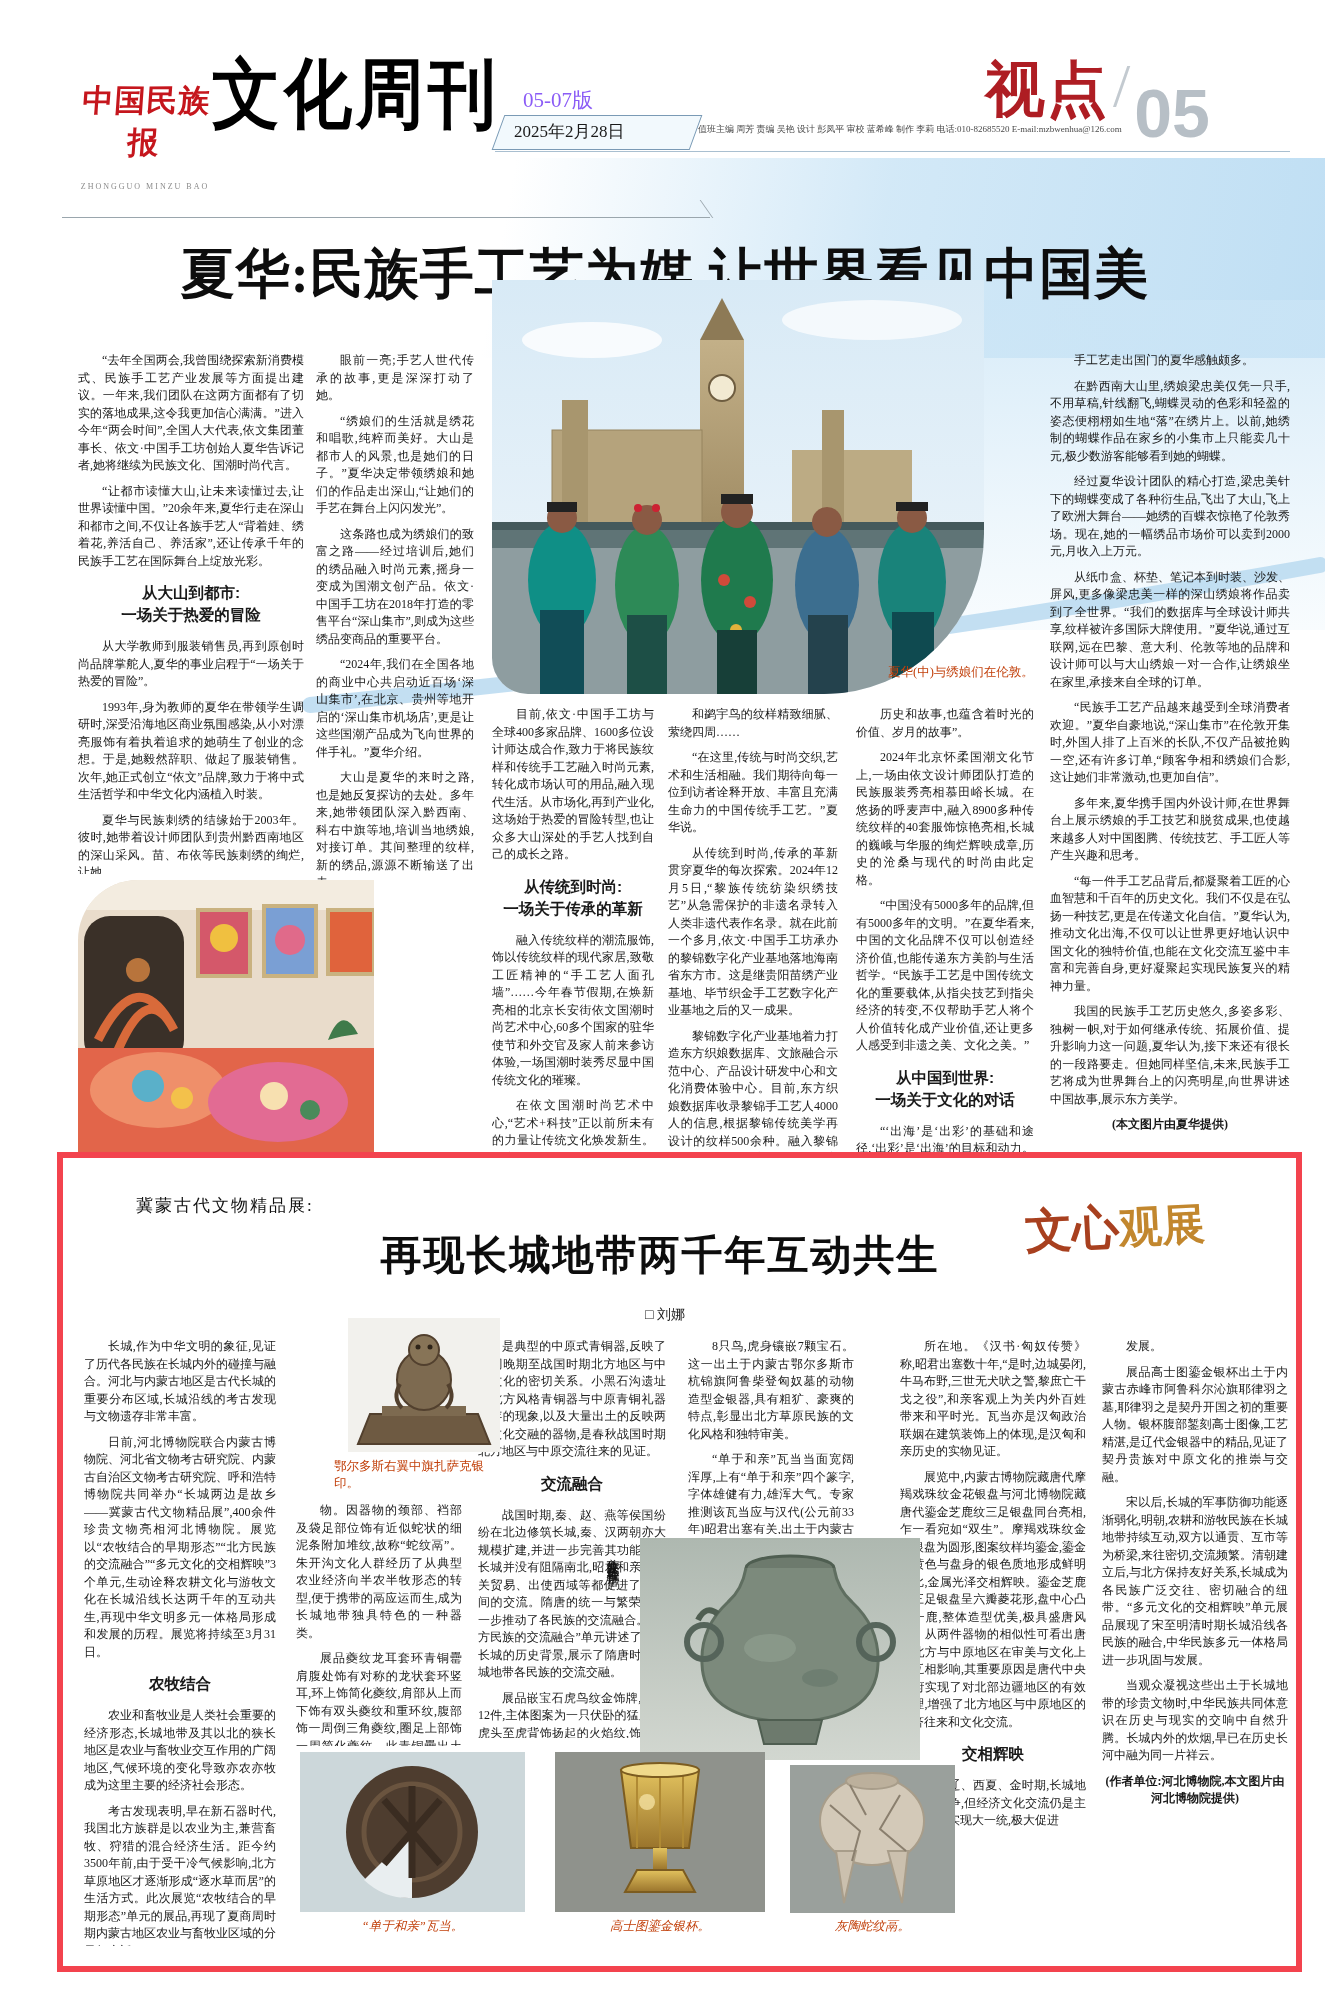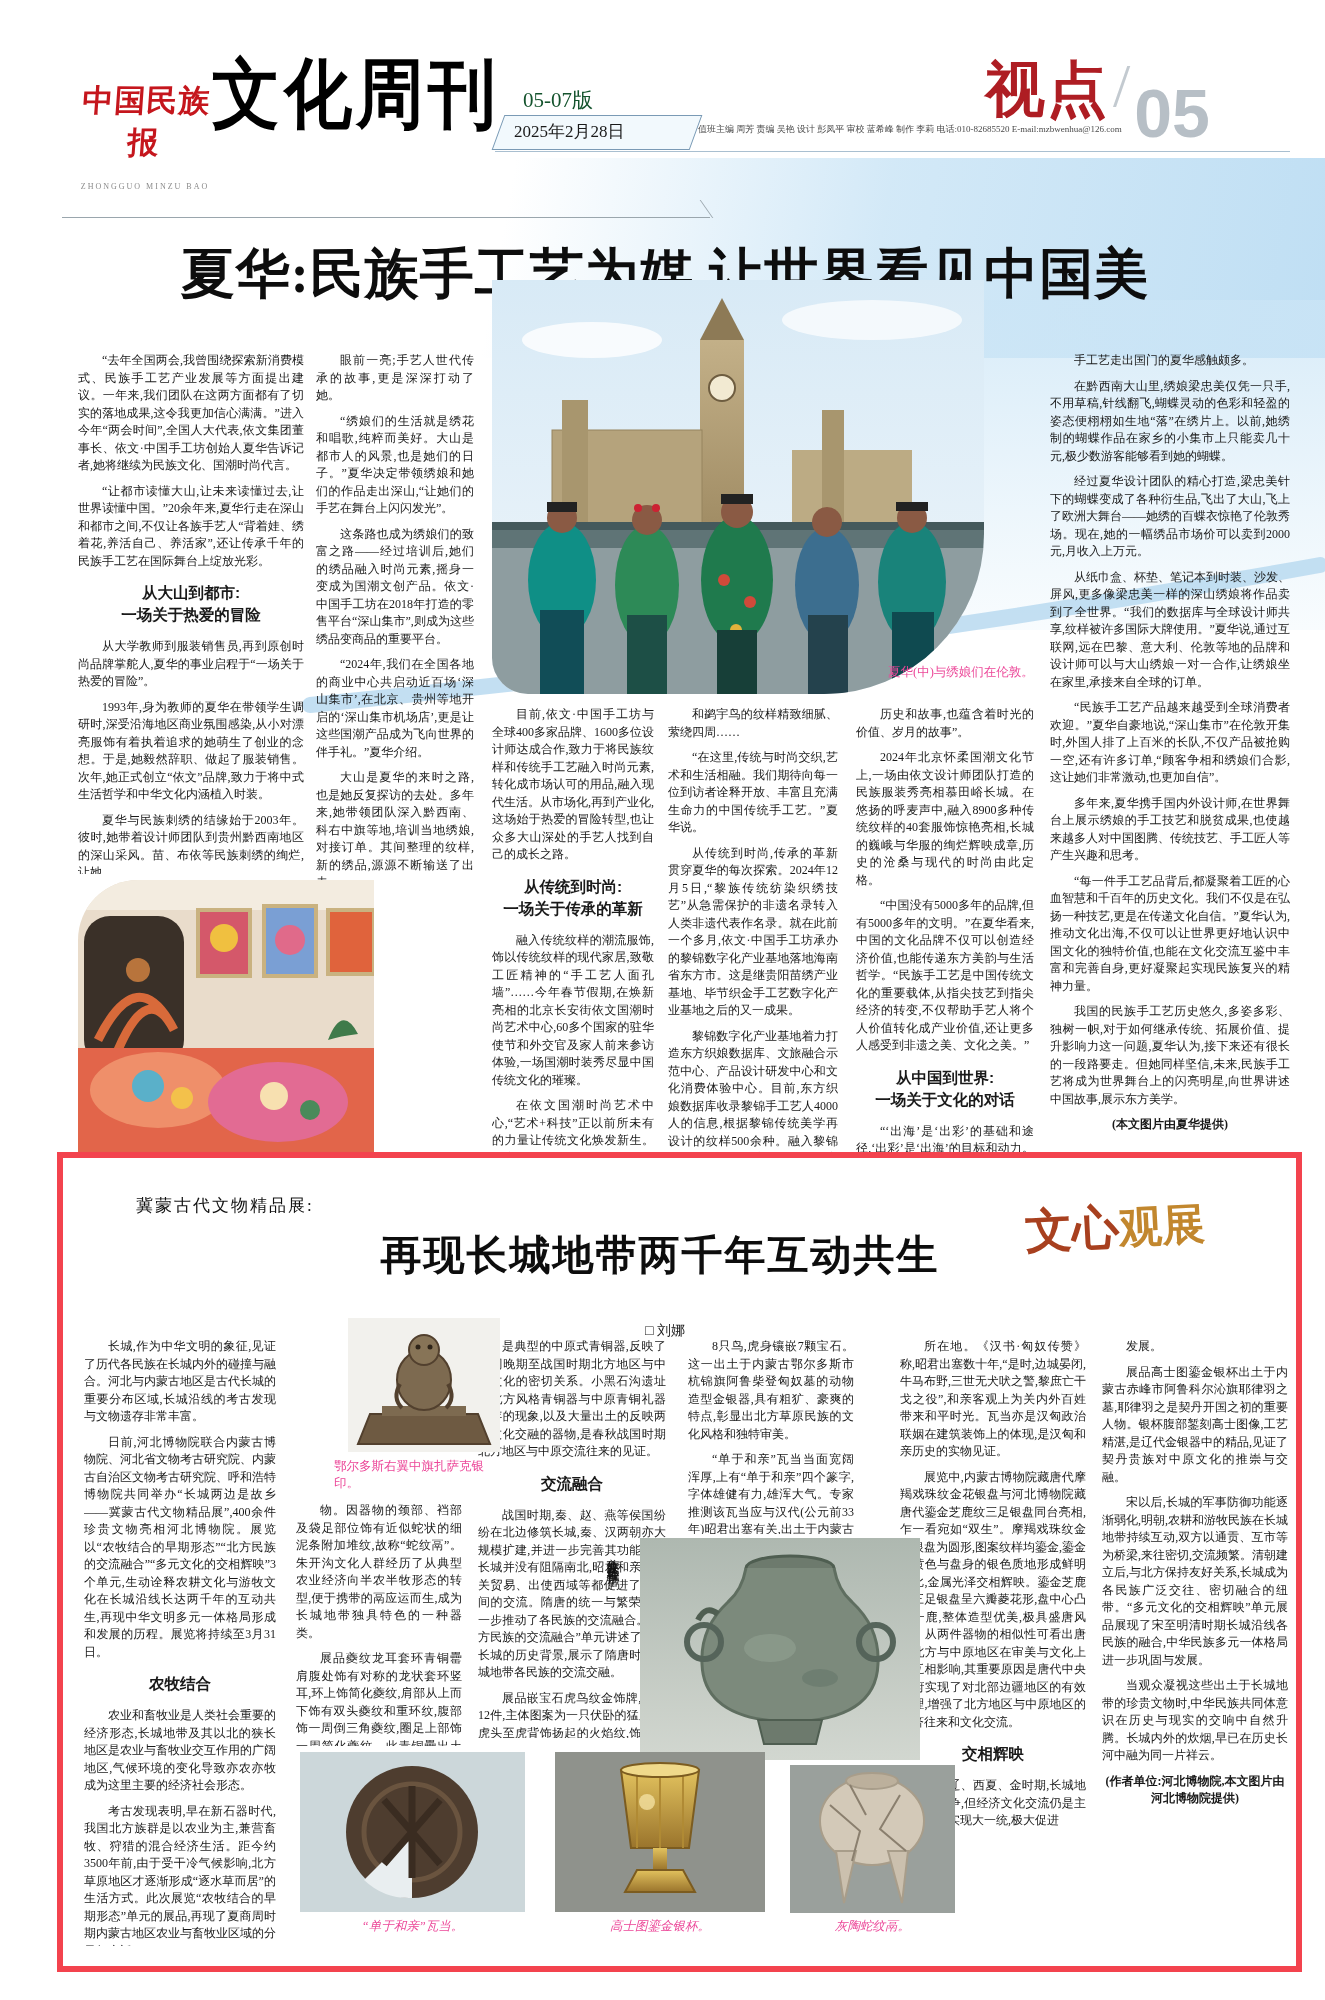--- a/index.html
+++ b/index.html
@@ -6,21 +6,21 @@
   .page{position:relative;width:1325px;height:2000px;background:#ffffff;
         font-family:"Liberation Serif",serif;color:#1a1a1a;overflow:hidden;margin:0 auto;}
   .abs{position:absolute;}
   
   .masthead{left:80px;top:80px;width:130px;text-align:center;}
   .masthead .cn{font-size:31px;font-weight:bold;color:#c5161d;letter-spacing:1px;
       font-family:"Liberation Serif",serif;transform:skewX(-4deg);}
   .masthead .py{font-size:8px;letter-spacing:2px;color:#8a8a8a;margin-top:18px;}
   .weekly{left:212px;top:44px;font-size:68px;font-weight:900;letter-spacing:4px;
       transform:scaleY(1.12);transform-origin:top left;color:#000;}
-  .edition{left:523px;top:86px;font-size:21px;color:#14532d;}
+  .edition{left:523px;top:86px;font-size:21px;color:#8b5cf6;}
   .datebox{left:498px;top:115px;width:196px;height:33px;border:1px solid #7a9ab5;
       background:#f2f9fd;transform:skewX(-20deg);}
   .datetext{left:514px;top:120px;font-size:17px;color:#1a1a1a;}
   .staff{left:698px;top:124px;width:592px;font-size:9px;color:#4a4a4a;line-height:11px;}
   .hline1{left:495px;top:151px;width:795px;height:1px;background:#a9bfd0;}
   .section-mark{left:985px;top:50px;display:flex;align-items:flex-start;text-align:right;}
   .section-mark .vp{font-size:60px;font-weight:900;color:#ae1d23;letter-spacing:2px;}
   .section-mark .slash{font-size:62px;color:#c3cad0;font-weight:200;margin:0 4px;}
   .section-mark .pn{font-size:68px;font-weight:900;color:#b7bfc6;font-family:"Liberation Sans",sans-serif;margin-top:24px;}
   .rule-top{left:62px;top:217px;width:648px;height:1px;background:#9aa6ad;}
@@ -32,21 +32,21 @@
       background:linear-gradient(180deg,rgba(203,229,246,.75),rgba(222,240,250,.2));}
   
   .headline1{left:70px;top:238px;width:1190px;text-align:center;font-size:54px;
       font-weight:900;letter-spacing:1px;color:#0d0d0d;}
   .byline{width:1190px;left:70px;text-align:center;font-size:14px;color:#222;}
   .colx{position:absolute;text-align:justify;font-size:12px;line-height:17.5px;color:#191919;overflow:hidden;}
   .colx p{margin:0 0 8px;text-indent:2em;}
   .colx .subhead{font-size:15.5px;font-weight:bold;text-align:center;margin:12px 0;
       white-space:pre-line;text-indent:0;line-height:22px;font-family:"Liberation Sans",sans-serif;}
   .colx .credit{font-weight:bold;text-indent:0;text-align:center;}
-  .cap{position:absolute;font-size:12.5px;color:#ec4899;}
+  .cap{position:absolute;font-size:12.5px;color:#c2410c;}
   .photo{position:absolute;overflow:hidden;}
   .arc{position:absolute;left:300px;top:540px;width:1025px;height:200px;pointer-events:none;}
   
   .redframe{left:57px;top:1152px;width:1233px;height:808px;border:6px solid #f3434e;background:#fff;}
   .kicker{left:136px;top:1194px;font-size:17px;color:#111;letter-spacing:2px;}
   .headline2{left:250px;top:1228px;width:820px;text-align:center;font-size:41px;
       font-weight:900;letter-spacing:2px;color:#0d0d0d;}
   .logo-box{left:1000px;top:1196px;width:230px;transform:rotate(-3deg);text-align:center;}
   .logo-a{font-size:47px;font-weight:900;color:#a8401f;font-family:"Liberation Serif",serif;}
   .logo-b{font-size:43px;font-weight:900;color:#c2872e;font-family:"Liberation Serif",serif;}
@@ -233,21 +233,21 @@
     </svg>
   </div>
   <div class="cap" style="left:82px;top:1164px;width:260px;">依文国潮时尚艺术中心展厅。</div>
 
   <div class="abs redframe"></div>
   <div class="abs kicker">冀蒙古代文物精品展:</div>
   <div class="abs headline2">再现长城地带两千年互动共生</div>
   <div class="abs logo-box">
     <span class="logo-a">文心</span><span class="logo-b">观展</span>
   </div>
-  <div class="abs byline" style="top:1306px;margin-top:16px;">□ 刘娜</div>
+  <div class="abs byline" style="top:1306px;">□ 刘娜</div>
 
   <div class="colx" style="left:84px;top:1338px;width:192px;height:608px;">
       <p>长城,作为中华文明的象征,见证了历代各民族在长城内外的碰撞与融合。河北与内蒙古地区是古代长城的重要分布区域,长城沿线的考古发现与文物遗存非常丰富。</p>
       <p>日前,河北博物院联合内蒙古博物院、河北省文物考古研究院、内蒙古自治区文物考古研究院、呼和浩特博物院共同举办“长城两边是故乡——冀蒙古代文物精品展”,400余件珍贵文物亮相河北博物院。展览以“农牧结合的早期形态”“北方民族的交流融合”“多元文化的交相辉映”3个单元,生动诠释农耕文化与游牧文化在长城沿线长达两千年的互动共生,再现中华文明多元一体格局形成和发展的历程。展览将持续至3月31日。</p>
       <h3 class="subhead">农牧结合</h3>
       <p>农业和畜牧业是人类社会重要的经济形态,长城地带及其以北的狭长地区是农业与畜牧业交互作用的广阔地区,气候环境的变化导致亦农亦牧成为这里主要的经济社会形态。</p>
       <p>考古发现表明,早在新石器时代,我国北方族群是以农业为主,兼营畜牧、狩猎的混合经济生活。距今约3500年前,由于受干冷气候影响,北方草原地区才逐渐形成“逐水草而居”的生活方式。此次展览“农牧结合的早期形态”单元的展品,再现了夏商周时期内蒙古地区农业与畜牧业区域的分界与变迁。</p>
     </div>
   <div class="colx" style="left:296px;top:1502px;width:166px;height:244px;">
       <p>物。因器物的颈部、裆部及袋足部位饰有近似蛇状的细泥条附加堆纹,故称“蛇纹鬲”。朱开沟文化人群经历了从典型农业经济向半农半牧形态的转型,便于携带的鬲应运而生,成为长城地带独具特色的一种器类。</p>

